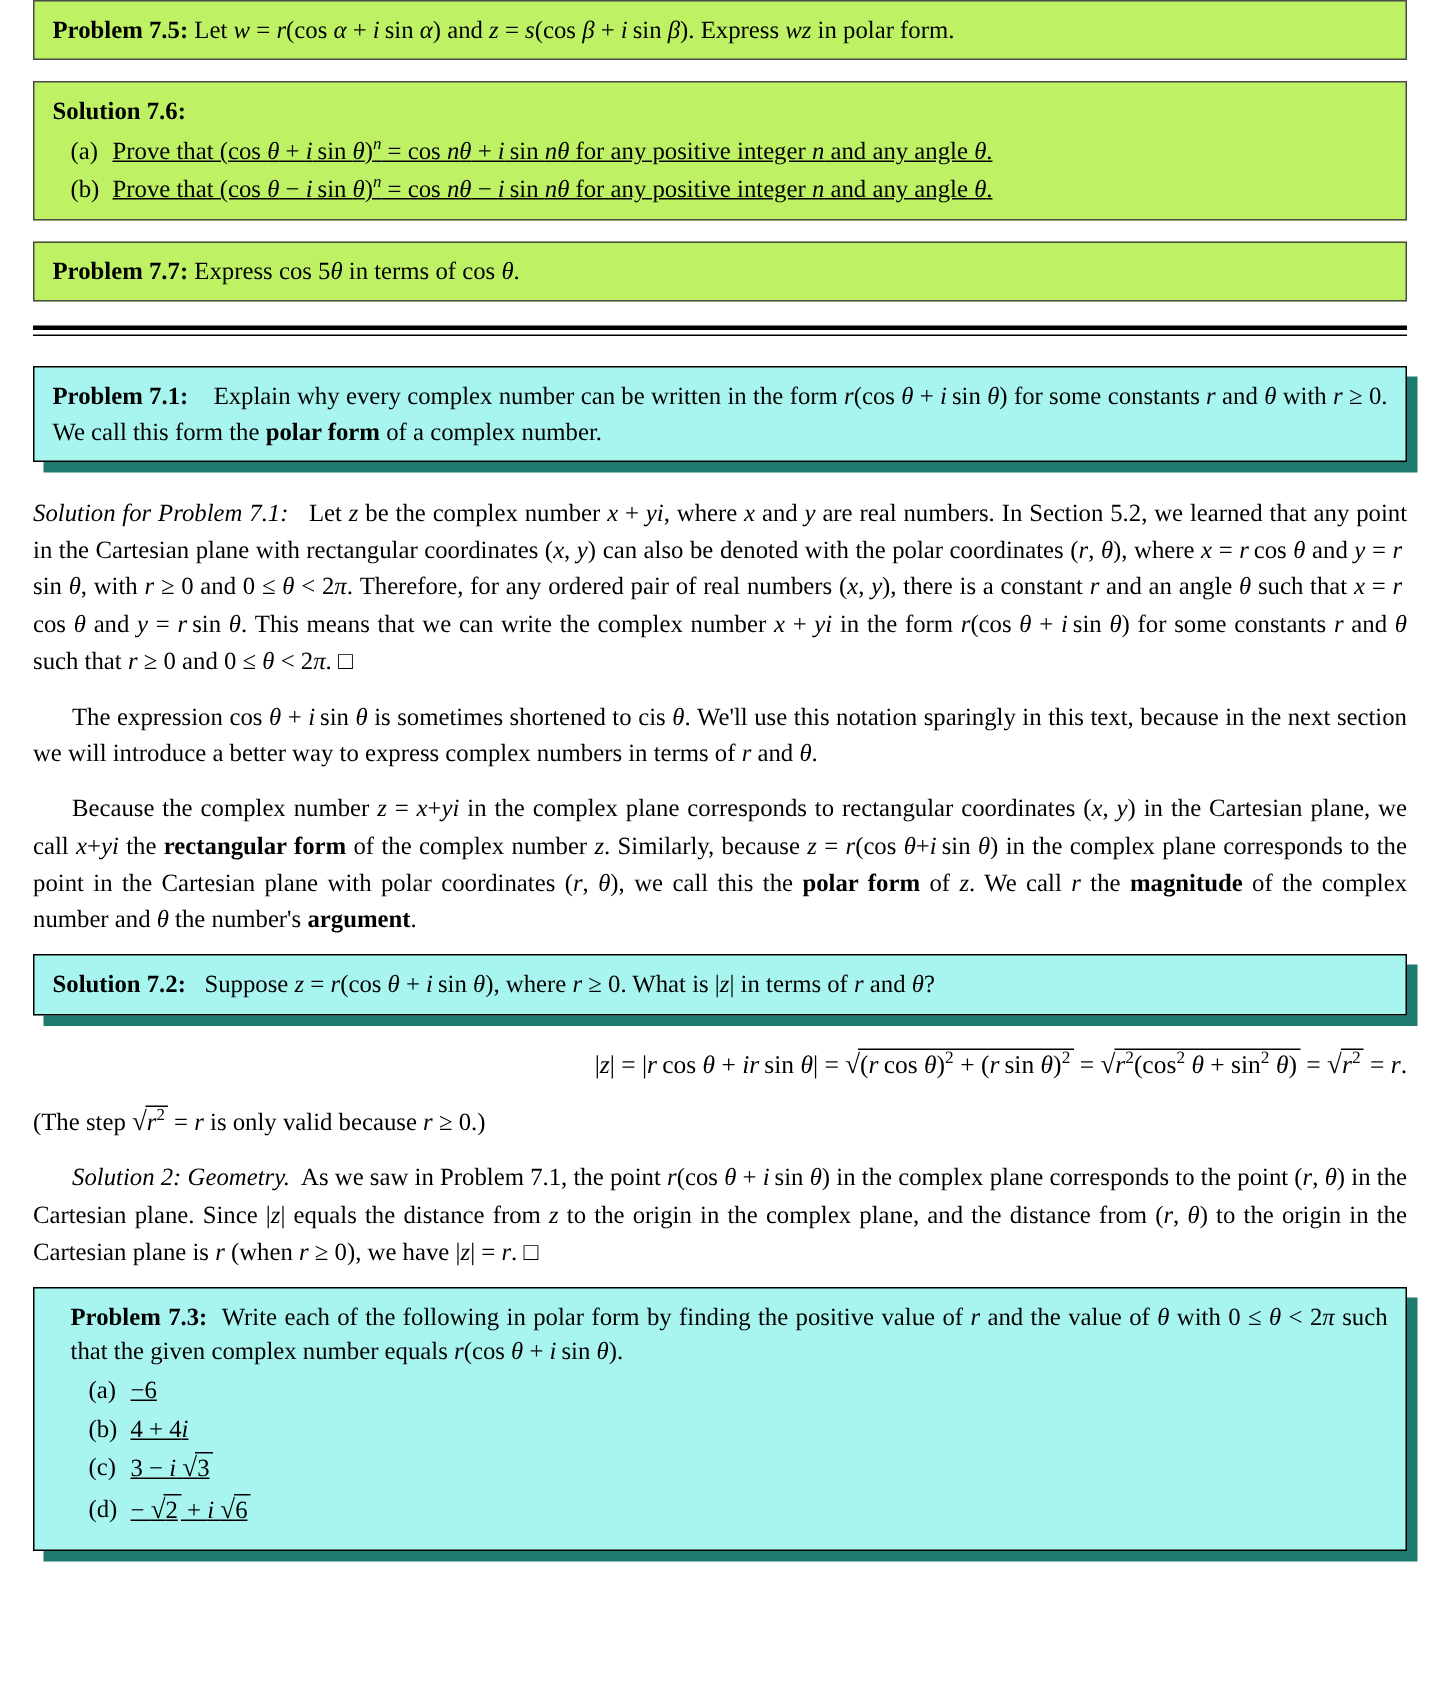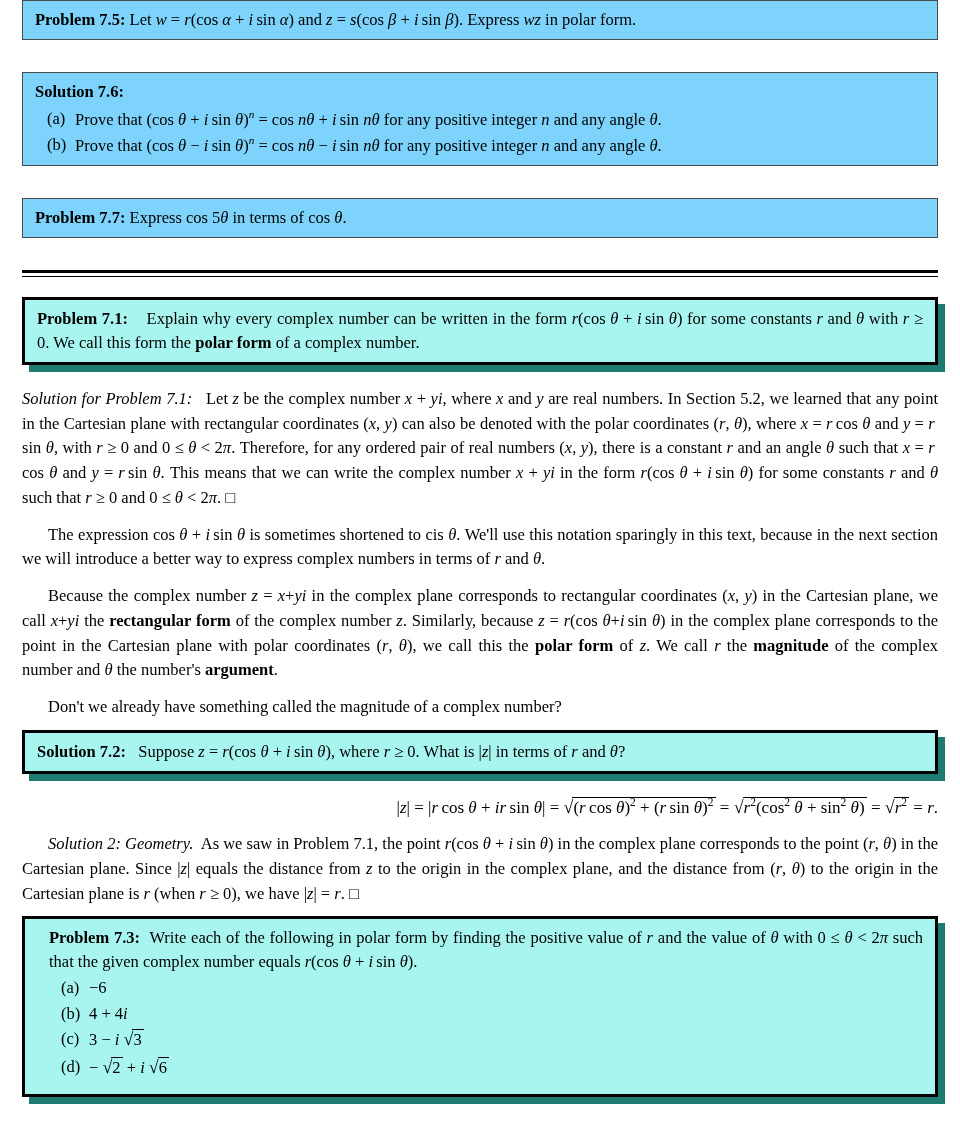--- a/index.html
+++ b/index.html
@@ -29,26 +29,26 @@
   
   .pbox {
     position: relative;
     box-sizing: border-box;
     border: 1px solid #4a4a4a;
     padding: 7px 12px 8px 12px;
     font-size: 16.5px;
     line-height: 1.42;
   }
   .pbox.grey {
-    background: #7dd3fc;
-    margin-bottom: 32px;
+    background: #bef264;
+    margin-bottom: 14px;
   }
   .pbox.cyan {
     background: #a8f5f0;
-    border: 3px solid #000000;
+    border: 1px solid #000000;
     box-shadow: 7px 7px 0 0 #1f7a70;
     margin-bottom: 22px;
   }
   .pbox .plabel {
     font-weight: bold;
   }
   .pbox p {
     margin: 0;
   }
   .just { text-align: justify; }
@@ -64,20 +64,21 @@
     margin-top: 2px;
   }
   .plist .marker {
     width: 40px;
     flex: 0 0 40px;
     padding-left: 12px;
     box-sizing: border-box;
   }
   .plist .ptext {
     flex: 1;
+    text-decoration: underline;
   }
 
   
   .divider {
     margin: 16px 0 20px 0;
     border-top: 3px solid #000;
     border-bottom: 1px solid #000;
     height: 3px;
     box-sizing: content-box;
   }
@@ -167,37 +168,39 @@
     </p>
 
     <p class="body-para indent">
       The expression cos&nbsp;<span class="math">θ</span> + <span class="math">i</span> sin&nbsp;<span class="math">θ</span> is sometimes shortened to cis&nbsp;<span class="math">θ</span>. We'll use this notation sparingly in this text, because in the next section we will introduce a better way to express complex numbers in terms of <span class="math">r</span> and <span class="math">θ</span>.
     </p>
 
     <p class="body-para indent">
       Because the complex number <span class="math">z</span> = <span class="math">x</span>+<span class="math">yi</span> in the complex plane corresponds to rectangular coordinates (<span class="math">x</span>,&nbsp;<span class="math">y</span>) in the Cartesian plane, we call <span class="math">x</span>+<span class="math">yi</span> the <span class="bf">rectangular form</span> of the complex number <span class="math">z</span>. Similarly, because <span class="math">z</span> = <span class="math">r</span>(cos&nbsp;<span class="math">θ</span>+<span class="math">i</span> sin&nbsp;<span class="math">θ</span>) in the complex plane corresponds to the point in the Cartesian plane with polar coordinates (<span class="math">r</span>,&nbsp;<span class="math">θ</span>), we call this the <span class="bf">polar form</span> of <span class="math">z</span>. We call <span class="math">r</span> the <span class="bf">magnitude</span> of the complex number and <span class="math">θ</span> the number's <span class="bf">argument</span>.
     </p>
 
-    <p class="body-para indent">Don't we already have something called the magnitude of a complex number?</p>
 
     <div class="pbox cyan">
       <p>
         <span class="plabel">Solution 7.2:</span>&nbsp;&nbsp;
         Suppose <span class="math">z</span> = <span class="math">r</span>(cos&nbsp;<span class="math">θ</span> + <span class="math">i</span> sin&nbsp;<span class="math">θ</span>), where <span class="math">r</span> ≥ 0. What is |<span class="math">z</span>| in terms of <span class="math">r</span> and <span class="math">θ</span>?
       </p>
     </div>
 
 
     <div class="display">
       |<span class="math">z</span>| = |<span class="math">r</span> cos&nbsp;<span class="math">θ</span> + <span class="math">ir</span> sin&nbsp;<span class="math">θ</span>| =
       <span class="radical">√</span><span class="sqrt">(<span class="math">r</span> cos&nbsp;<span class="math">θ</span>)<sup>2</sup> + (<span class="math">r</span> sin&nbsp;<span class="math">θ</span>)<sup>2</sup></span> =
       <span class="radical">√</span><span class="sqrt"><span class="math">r</span><sup>2</sup>(cos<sup>2</sup>&nbsp;<span class="math">θ</span> + sin<sup>2</sup>&nbsp;<span class="math">θ</span>)</span> =
       <span class="radical">√</span><span class="sqrt"><span class="math">r</span><sup>2</sup></span> = <span class="math">r</span>.
     </div>
 
+    <p class="body-para">
+      (The step <span class="radical">√</span><span class="sqrt"><span class="math">r</span><sup>2</sup></span> = <span class="math">r</span> is only valid because <span class="math">r</span> ≥ 0.)
+    </p>
 
     <p class="body-para indent">
       <span class="sol-head">Solution 2: Geometry.</span>&nbsp;
       As we saw in Problem 7.1, the point <span class="math">r</span>(cos&nbsp;<span class="math">θ</span> + <span class="math">i</span> sin&nbsp;<span class="math">θ</span>) in the complex plane corresponds to the point (<span class="math">r</span>,&nbsp;<span class="math">θ</span>) in the Cartesian plane. Since |<span class="math">z</span>| equals the distance from <span class="math">z</span> to the origin in the complex plane, and the distance from (<span class="math">r</span>,&nbsp;<span class="math">θ</span>) to the origin in the Cartesian plane is <span class="math">r</span> (when <span class="math">r</span> ≥ 0), we have |<span class="math">z</span>| = <span class="math">r</span>. □
     </p>
 
     <div class="pbox cyan" style="padding-bottom:14px;padding-left:24px;">
       <p class="just">
         <span class="plabel">Problem 7.3:</span>&nbsp;
         Write each of the following in polar form by finding the positive value of <span class="math">r</span> and the value of <span class="math">θ</span> with 0 ≤ <span class="math">θ</span> &lt; 2<span class="math">π</span> such that the given complex number equals <span class="math">r</span>(cos&nbsp;<span class="math">θ</span> + <span class="math">i</span> sin&nbsp;<span class="math">θ</span>).

